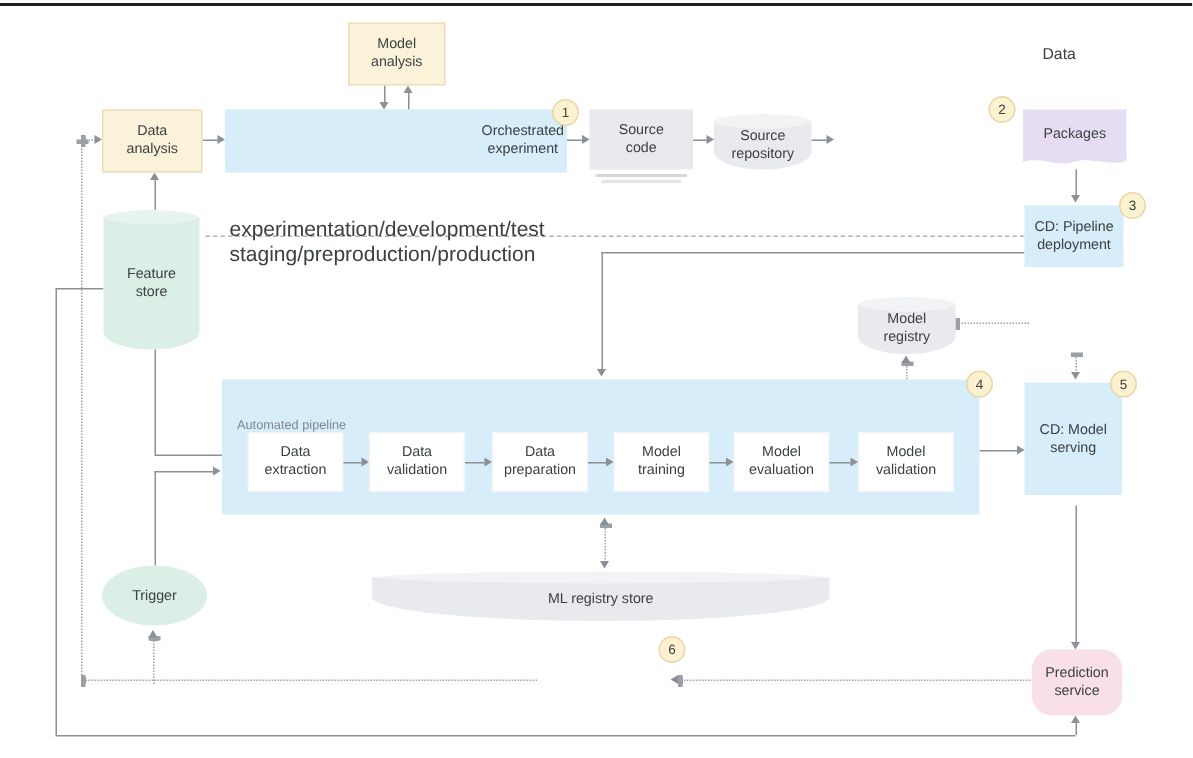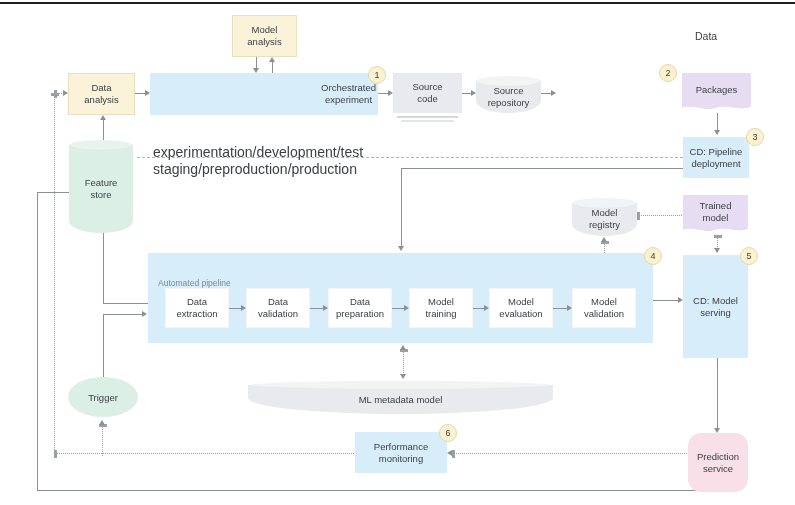--- a/index.html
+++ b/index.html
@@ -187,28 +187,20 @@
   <div class="cylinder" style="left:69px;top:140px;width:64px;height:93px;--fill:var(--c-green);--fill-top:var(--c-green_top);">
     <span class="lbl">Feature
 store</span>
   </div>
 
   <div class="cylinder" style="left:572px;top:198px;width:65px;height:38px;--fill:var(--c-gray);--fill-top:var(--c-gray_top);">
     <span class="lbl">Model
 registry</span>
   </div>
 
-  <div class="node purple" style="left:683px;top:195px;width:65px;height:34px;">
-    <span class="lbl">Trained
-model</span>
-    <svg class="wave" viewBox="0 0 69 12" preserveAspectRatio="none">
-      <path d="M0 4 C 12 0 22 8 34 4 C 46 0 58 8 69 3 L 69 6 C 58 11 46 3 34 7 C 22 11 12 3 0 7 Z" fill="#e7ddf3"></path>
-      <path d="M0 7 C 12 3 22 11 34 7 C 46 3 58 11 69 6 L 69 12 L 0 12 Z" fill="#ffffff"></path>
-    </svg>
-  </div>
 
   <div class="container" style="left:148px;top:253px;width:505px;height:90px;"></div>
   <div class="pipe-label" style="left:158px;top:262px;margin-top:16px;">Automated pipeline</div>
   <div class="badge" style="left:644px;top:247px;">4</div>
 
   <div class="node step" style="left:165px;top:288px;width:64px;height:40px;">
     <span class="lbl">Data
 extraction</span>
   </div>
   <div class="node step" style="left:246px;top:288px;width:64px;height:40px;">
@@ -225,37 +217,33 @@
   </div>
   <div class="node step" style="left:489px;top:288px;width:64px;height:40px;">
     <span class="lbl">Model
 evaluation</span>
   </div>
   <div class="node step" style="left:572px;top:288px;width:64px;height:40px;">
     <span class="lbl">Model
 validation</span>
   </div>
 
-  <div class="node blue" style="left:683px;top:255px;width:65px;height:103px;">
+  <div class="node blue" style="left:683px;top:255px;width:65px;height:75px;">
     <span class="lbl">CD: Model
 serving</span>
   </div>
   <div class="badge" style="left:740px;top:247px;">5</div>
 
   <div class="cylinder flat" style="left:248px;top:381px;width:305px;height:33px;--fill:var(--c-gray);--fill-top:var(--c-gray_top);">
-    <span class="lbl">ML metadata model</span>
+    <span class="lbl">ML registry store</span>
   </div>
 
   <div class="ellipse" style="left:68px;top:377px;width:70px;height:40px;">
     <span class="lbl">Trigger</span>
   </div>
 
-  <div class="node blue" style="left:355px;top:432px;width:92px;height:41px;">
-    <span class="lbl">Performance
-monitoring</span>
-  </div>
   <div class="badge" style="left:439px;top:424px;">6</div>
 
-  <div class="node pink" style="left:688px;top:433px;width:60px;height:59px;">
+  <div class="node pink" style="left:688px;top:433px;width:60px;height:44px;">
     <span class="lbl">Prediction
 service</span>
   </div>
 </div>
 
 </body></html>

